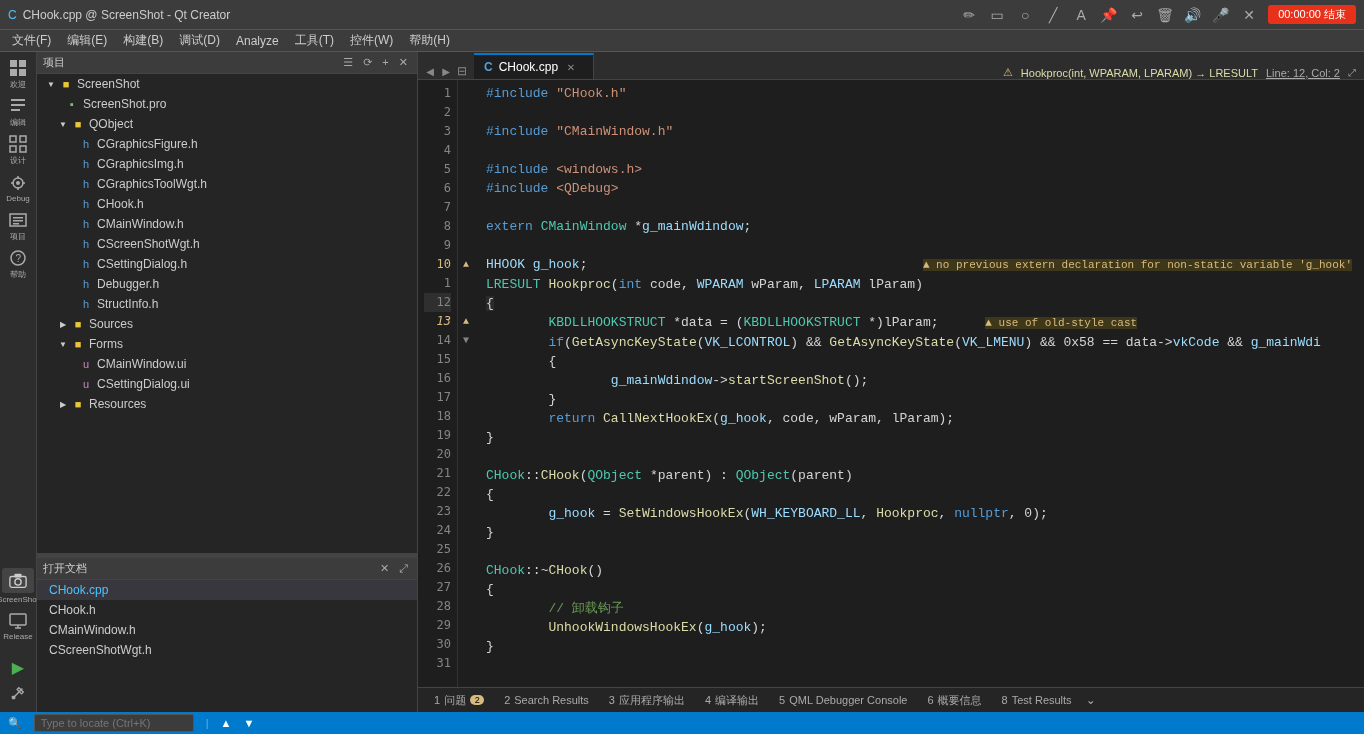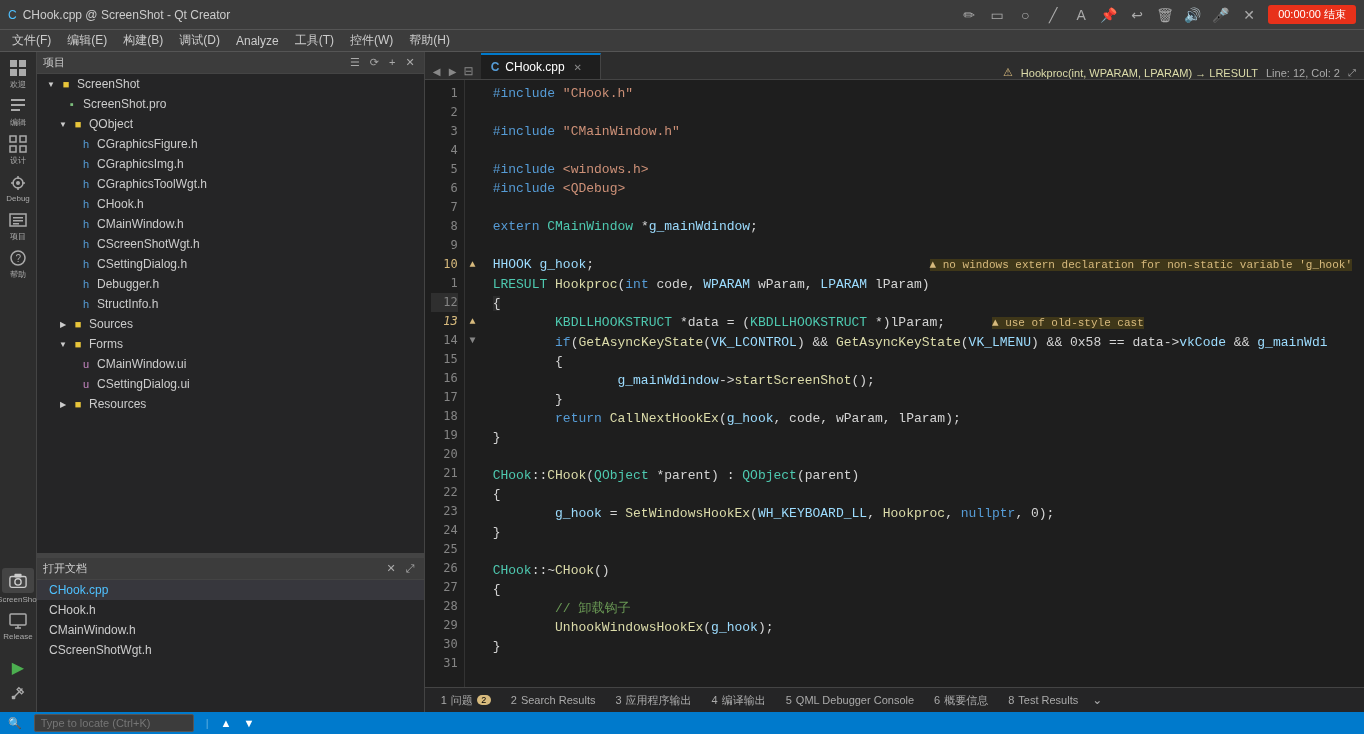--- a/index.html
+++ b/index.html
@@ -349,21 +349,21 @@
         <span style="color:#569cd6; font-weight:bold;">C</span>
         <span>CHook.cpp</span>
         <div class="tab-close">✕</div>
       </div>
       <div style="flex:1;"></div>
       <div style="display:flex;align-items:center;padding:0 8px;gap:8px;">
         <span style="color:#d7ba7d;font-size:11px;">⚠</span>
         <span style="color:#aaa;font-size:11px;">
           <span style="color:#dcdcaa;">Hookproc(int, WPARAM, LPARAM) → LRESULT</span>
         </span>
-        <span style="color:#aaa;font-size:11px;">
+        <span style="color:#aaa;font-size:11px;text-decoration:underline;">
           <span>Line: 12, Col: 2</span>
         </span>
         <span style="color:#aaa;font-size:10px;">⤢</span>
       </div>
     </div>
 
     <div id="code-editor">
       <div id="line-numbers">
         <div>1</div>
         <div>2</div>
@@ -433,21 +433,21 @@
       </div>
       <div id="code-content"><span class="kw">#include</span> <span class="inc">"CHook.h"</span>
 
 <span class="kw">#include</span> <span class="inc">"CMainWindow.h"</span>
 
 <span class="kw">#include</span> <span class="inc">&lt;windows.h&gt;</span>
 <span class="kw">#include</span> <span class="inc">&lt;QDebug&gt;</span>
 
 <span class="kw">extern</span> <span class="type">CMainWindow</span> *<span class="var">g_mainWdindow</span>;
 
-<span class="macro">HHOOK</span> <span class="var">g_hook</span>;                                           <span style="background:rgba(255,200,0,0.15); color:#d7ba7d; font-size:11px;">▲ no windows extern declaration for non-static variable 'g_hook'</span>
+<span class="macro">HHOOK</span> <span class="var">g_hook</span>;                                           <span style="background:rgba(255,200,0,0.15); color:#d7ba7d; font-size:11px;">▲ no previous extern declaration for non-static variable 'g_hook'</span>
 <span class="type">LRESULT</span> <span class="fn">Hookproc</span>(<span class="kw">int</span> code, <span class="macro">WPARAM</span> wParam, <span class="macro">LPARAM</span> lParam)
 <span style="background:rgba(255,255,255,0.06);">{</span>
         <span class="type">KBDLLHOOKSTRUCT</span> *data = (<span class="type">KBDLLHOOKSTRUCT</span> *)lParam;      <span style="background:rgba(255,200,0,0.15); color:#d7ba7d; font-size:11px;">▲ use of old-style cast</span>
         <span class="kw">if</span>(<span class="fn">GetAsyncKeyState</span>(<span class="macro">VK_LCONTROL</span>) &amp;&amp; <span class="fn">GetAsyncKeyState</span>(<span class="macro">VK_LMENU</span>) &amp;&amp; 0x58 == data-&gt;<span class="var">vkCode</span> &amp;&amp; <span class="var">g_mainWdi</span>
         {
                 <span class="var">g_mainWdindow</span>-&gt;<span class="fn">startScreenShot</span>();
         }
         <span class="kw">return</span> <span class="fn">CallNextHookEx</span>(<span class="var">g_hook</span>, code, wParam, lParam);
 }
 

